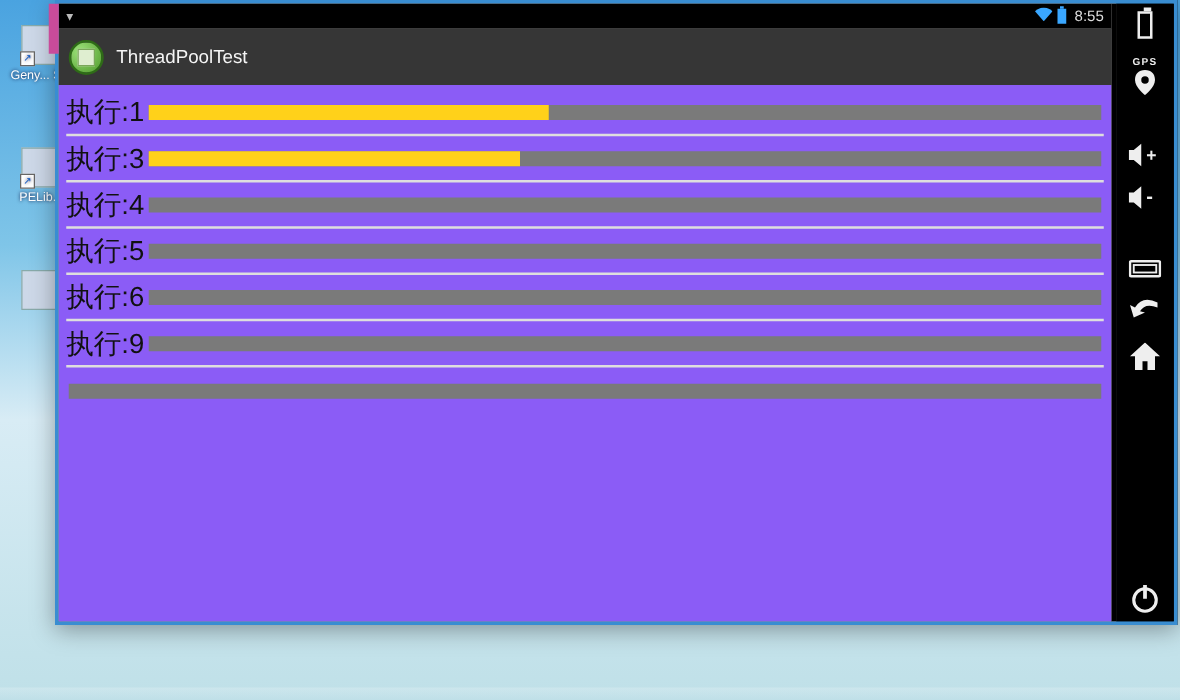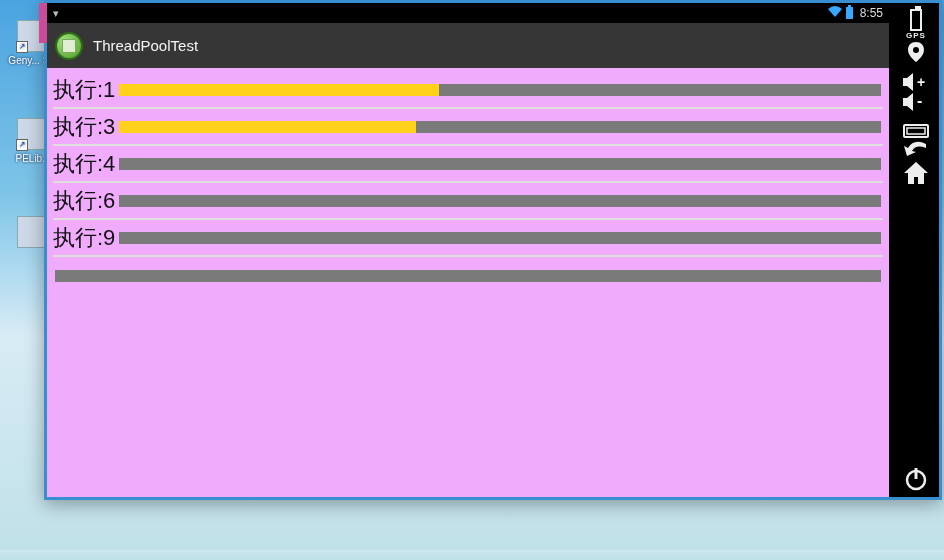--- a/index.html
+++ b/index.html
@@ -70,21 +70,21 @@
     background: radial-gradient(circle at 30% 30%, #9de27b, #4f9a2a);
     border: 2px solid #2e6b17;
     display:flex; align-items:center; justify-content:center;
   }
   .app-icon-inner {
     width:14px; height:14px; background:#dfeed0; border:1px solid #7aa75a;
   }
   .app-title { color:#f5f5f5; font-size:15px; }
 
   .content {
-    flex:1; background:#f0abfc; overflow:hidden;
+    flex:1; background:#8b5cf6; overflow:hidden;
     padding: 4px 6px;
   }
   .row {
     display:flex; align-items:center;
     height: 37px;
     border-bottom: 2px solid #dedede;
   }
   .row:last-child { border-bottom: none; }
   .row-label {
     font-size: 22px;
@@ -109,20 +109,21 @@
   
   .sidebar {
     width: 46px;
     background: #000;
     display:flex;
     flex-direction:column;
     align-items:center;
     color:#ddd;
     font-size: 9px;
     padding: 6px 0;
+    gap: 14px;
   }
   .sidebar .ctl { width:30px; display:flex; flex-direction:column; align-items:center; gap:2px; cursor:pointer; }
   .sidebar .big-batt { width:12px; height:22px; border:2px solid #eee; position:relative;}
   .sidebar .big-batt:before{content:"";position:absolute;top:-5px;left:3px;width:6px;height:3px;background:#eee;}
   .sidebar svg { display:block; }
   .gps-label { font-size:8px; font-weight:bold; color:#eee; letter-spacing:1px;}
   .spacer-v { flex:0 0 10px; }
   .grow { flex:1; }
 
   
@@ -196,20 +197,26 @@
             <div class="progress-fill" style="width: 39%; background: rgb(255, 209, 26);"></div>
           </div>
         </div>
         <div class="row">
           <div class="row-label">执行:4</div>
           <div class="progress" style="background: rgb(122, 122, 122);">
             <div class="progress-fill" style="width: 0%; background: rgb(255, 209, 26);"></div>
           </div>
         </div>
         <div class="row">
+          <div class="row-label">执行:5</div>
+          <div class="progress" style="background: rgb(122, 122, 122);">
+            <div class="progress-fill" style="width: 0%; background: rgb(255, 209, 26);"></div>
+          </div>
+        </div>
+        <div class="row">
           <div class="row-label">执行:6</div>
           <div class="progress" style="background: rgb(122, 122, 122);">
             <div class="progress-fill" style="width: 0%; background: rgb(255, 209, 26);"></div>
           </div>
         </div>
         <div class="row">
           <div class="row-label">执行:9</div>
           <div class="progress" style="background: rgb(122, 122, 122);">
             <div class="progress-fill" style="width: 0%; background: rgb(255, 209, 26);"></div>
           </div>

